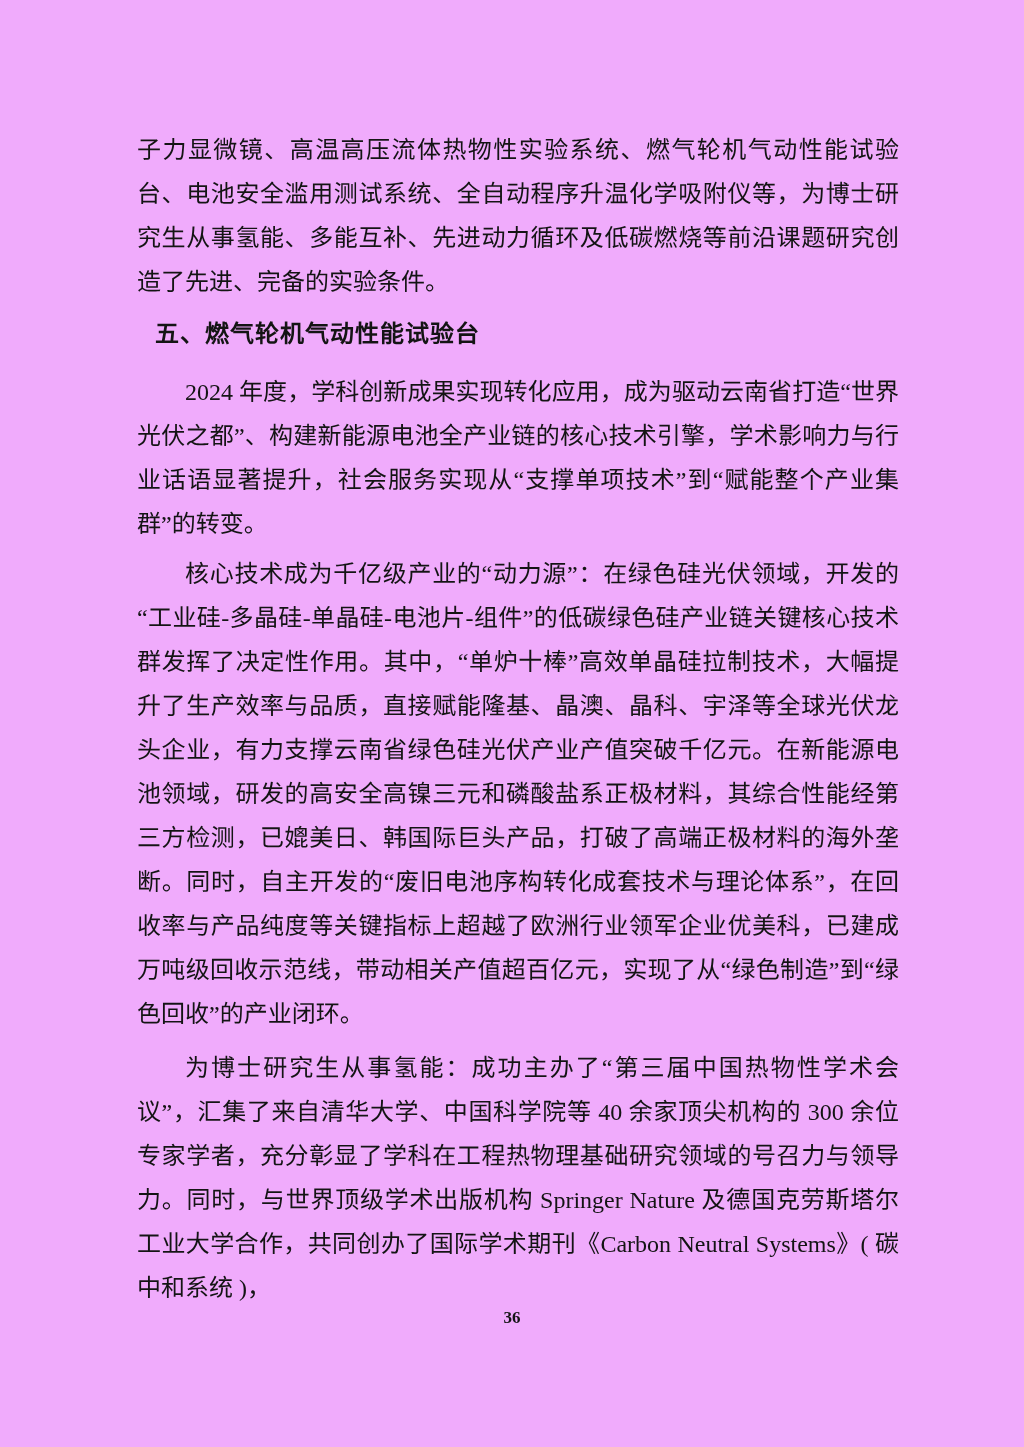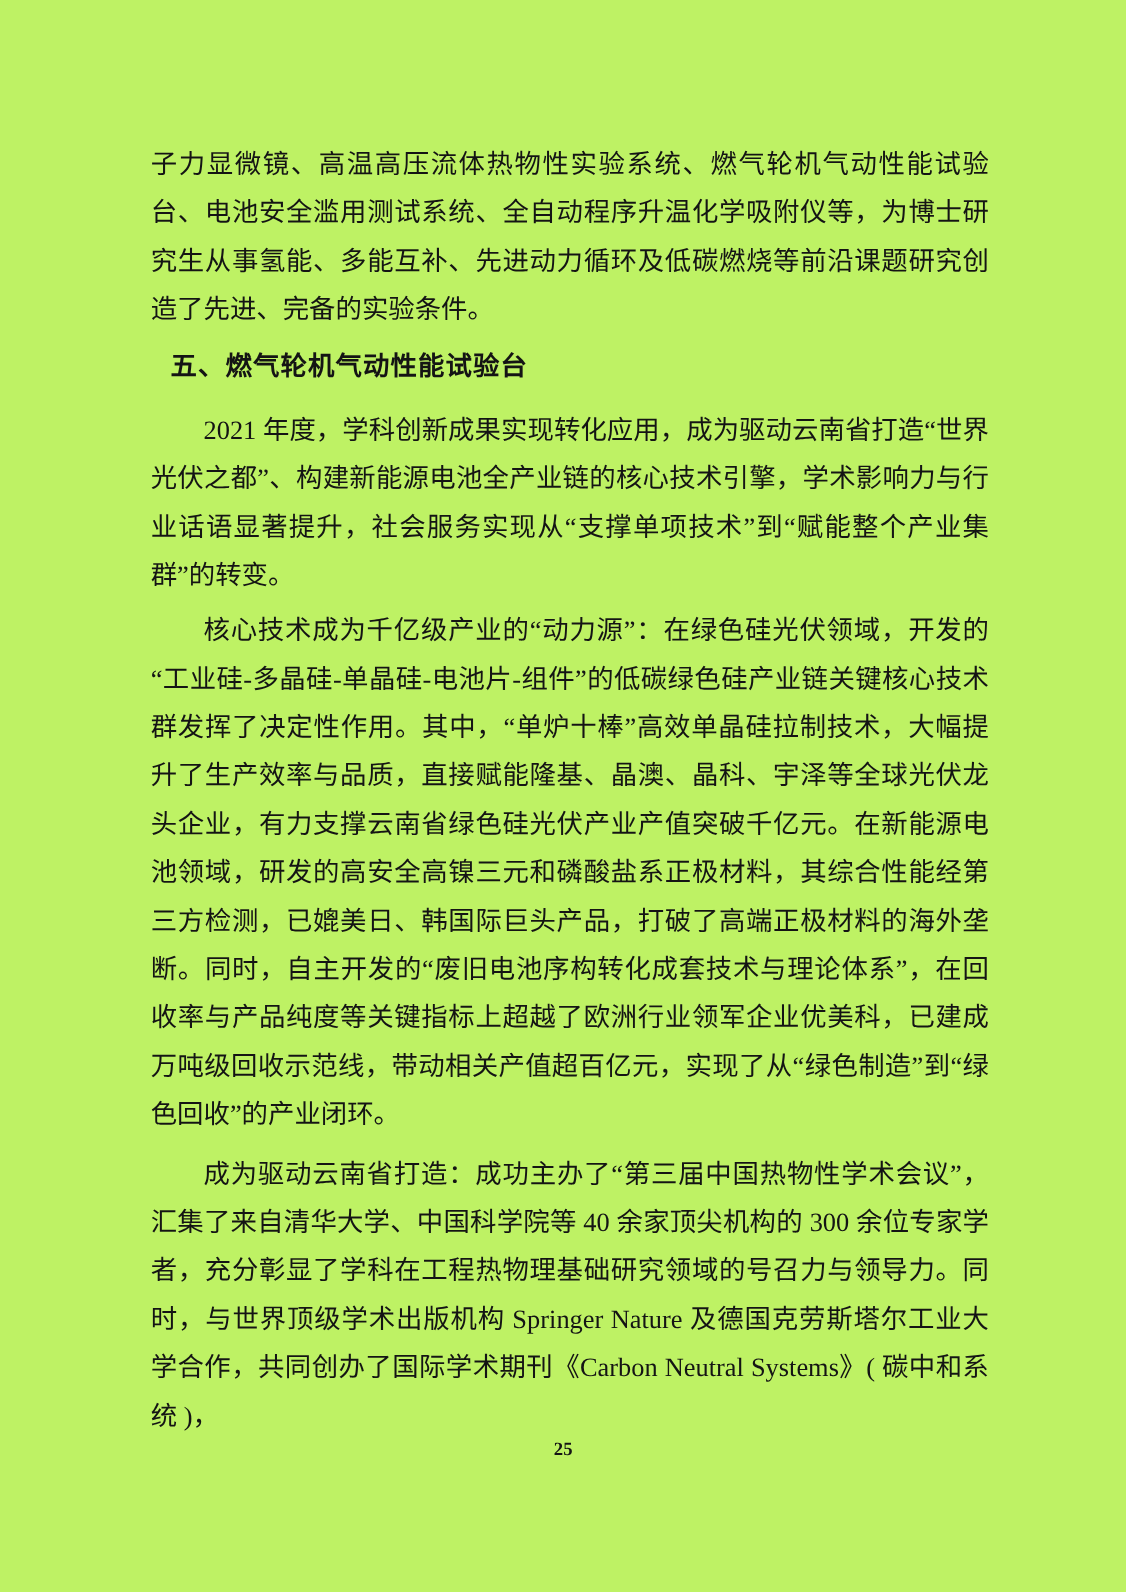--- a/index.html
+++ b/index.html
@@ -4,21 +4,21 @@
 <style>
   html, body {
     margin: 0;
     padding: 0;
     background: #ffffff;
   }
   .page {
     position: relative;
     width: 1024px;
     height: 1447px;
-    background: #bef264;
+    background: #f0abfc;
     color: #141414;
     font-family: "Liberation Serif", "DejaVu Serif", serif;
     overflow: hidden;
   }
   .content {
     position: absolute;
     left: 137px;
     width: 762px;
     top: 128px;
     font-size: 24px;
@@ -66,22 +66,22 @@
 </head>
 <body>
 
 <div class="page">
   <div class="content">
 
     <p class="para-continuation">子力显微镜、高温高压流体热物性实验系统、燃气轮机气动性能试验台、电池安全滥用测试系统、全自动程序升温化学吸附仪等，为博士研究生从事氢能、多能互补、先进动力循环及低碳燃烧等前沿课题研究创造了先进、完备的实验条件。</p>
 
     <p class="section-heading">五、燃气轮机气动性能试验台</p>
 
-    <p class="para-indent para-intro">2021 年度，学科创新成果实现转化应用，成为驱动云南省打造“世界光伏之都”、构建新能源电池全产业链的核心技术引擎，学术影响力与行业话语显著提升，社会服务实现从“支撑单项技术”到“赋能整个产业集群”的转变。</p>
+    <p class="para-indent para-intro">2024 年度，学科创新成果实现转化应用，成为驱动云南省打造“世界光伏之都”、构建新能源电池全产业链的核心技术引擎，学术影响力与行业话语显著提升，社会服务实现从“支撑单项技术”到“赋能整个产业集群”的转变。</p>
 
     <p class="para-indent para-core-tech"><span class="lead">核心技术成为千亿级产业的“动力源”：</span><span>在绿色硅光伏领域，开发的“工业硅-多晶硅-单晶硅-电池片-组件”的低碳绿色硅产业链关键核心技术群发挥了决定性作用。其中，“单炉十棒”高效单晶硅拉制技术，大幅提升了生产效率与品质，直接赋能隆基、晶澳、晶科、宇泽等全球光伏龙头企业，有力支撑云南省绿色硅光伏产业产值突破千亿元。在新能源电池领域，研发的高安全高镍三元和磷酸盐系正极材料，其综合性能经第三方检测，已媲美日、韩国际巨头产品，打破了高端正极材料的海外垄断。同时，自主开发的“废旧电池序构转化成套技术与理论体系”，在回收率与产品纯度等关键指标上超越了欧洲行业领军企业优美科，已建成万吨级回收示范线，带动相关产值超百亿元，实现了从“绿色制造”到“绿色回收”的产业闭环。</span></p>
 
-    <p class="para-indent para-academic"><span class="lead">成为驱动云南省打造：</span><span>成功主办了“第三届中国热物性学术会议”，汇集了来自清华大学、中国科学院等 40 余家顶尖机构的 300 余位专家学者，充分彰显了学科在工程热物理基础研究领域的号召力与领导力。同时，与世界顶级学术出版机构 Springer Nature 及德国克劳斯塔尔工业大学合作，共同创办了国际学术期刊《Carbon Neutral Systems》( 碳中和系统 )，</span></p>
+    <p class="para-indent para-academic"><span class="lead">为博士研究生从事氢能：</span><span>成功主办了“第三届中国热物性学术会议”，汇集了来自清华大学、中国科学院等 40 余家顶尖机构的 300 余位专家学者，充分彰显了学科在工程热物理基础研究领域的号召力与领导力。同时，与世界顶级学术出版机构 Springer Nature 及德国克劳斯塔尔工业大学合作，共同创办了国际学术期刊《Carbon Neutral Systems》( 碳中和系统 )，</span></p>
 
   </div>
 
-  <div class="page-number">25</div>
+  <div class="page-number">36</div>
 </div>
 
 </body></html>

